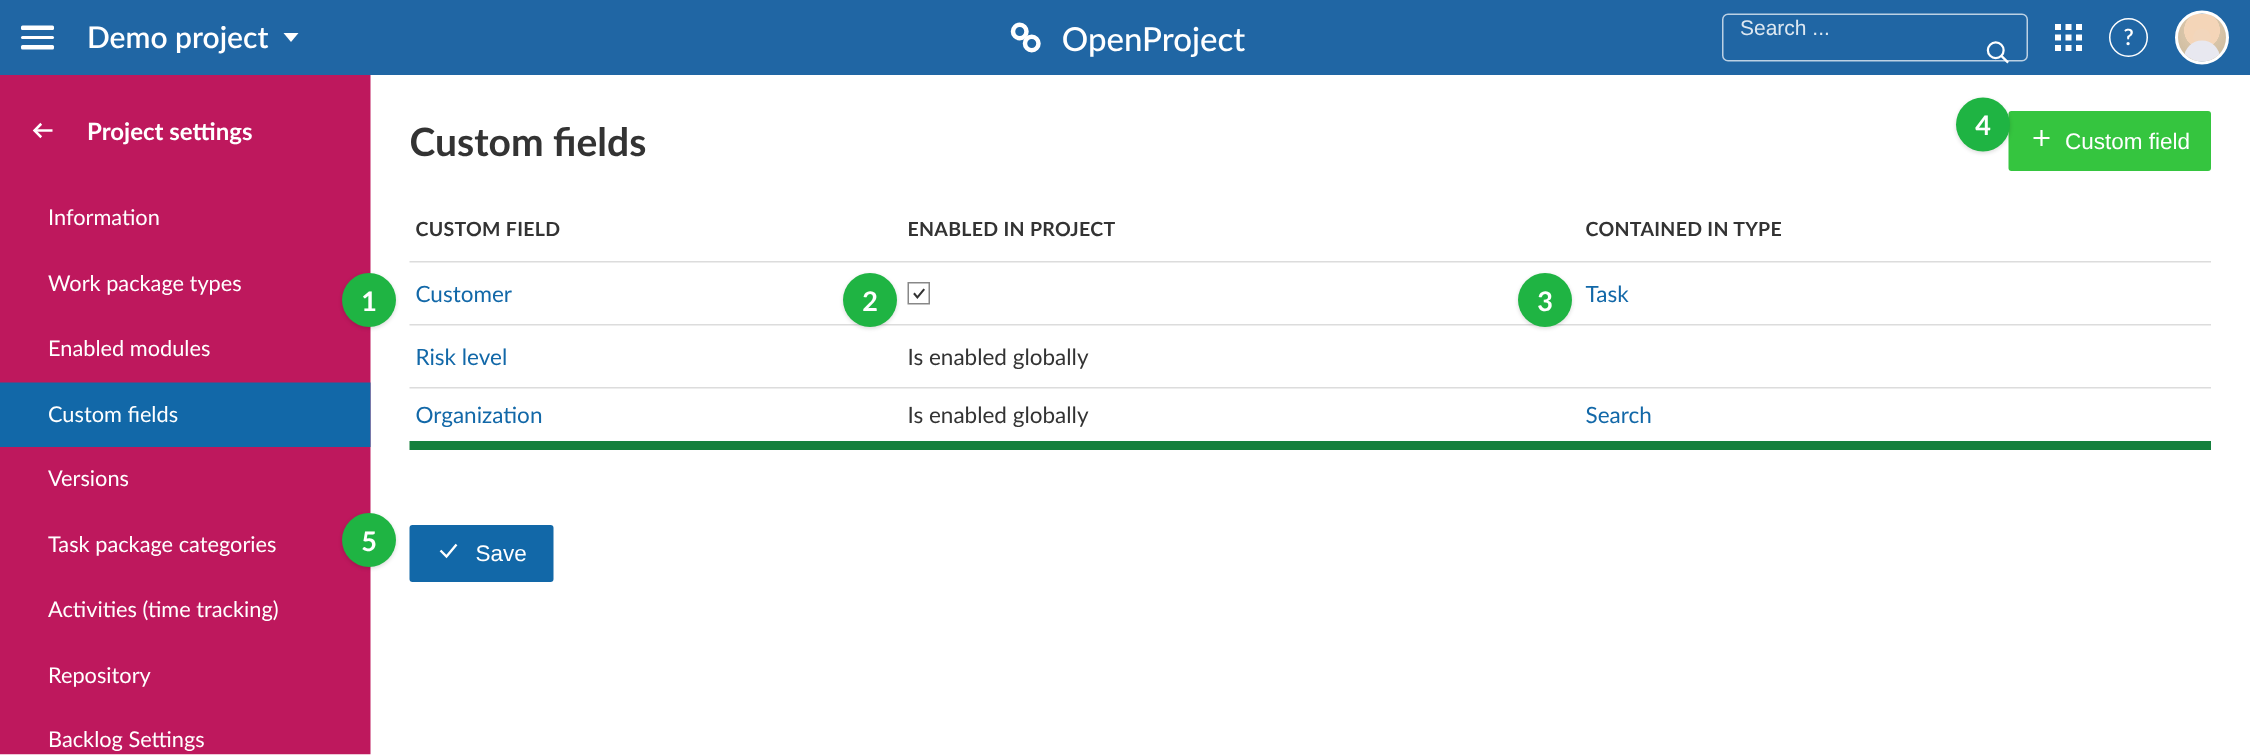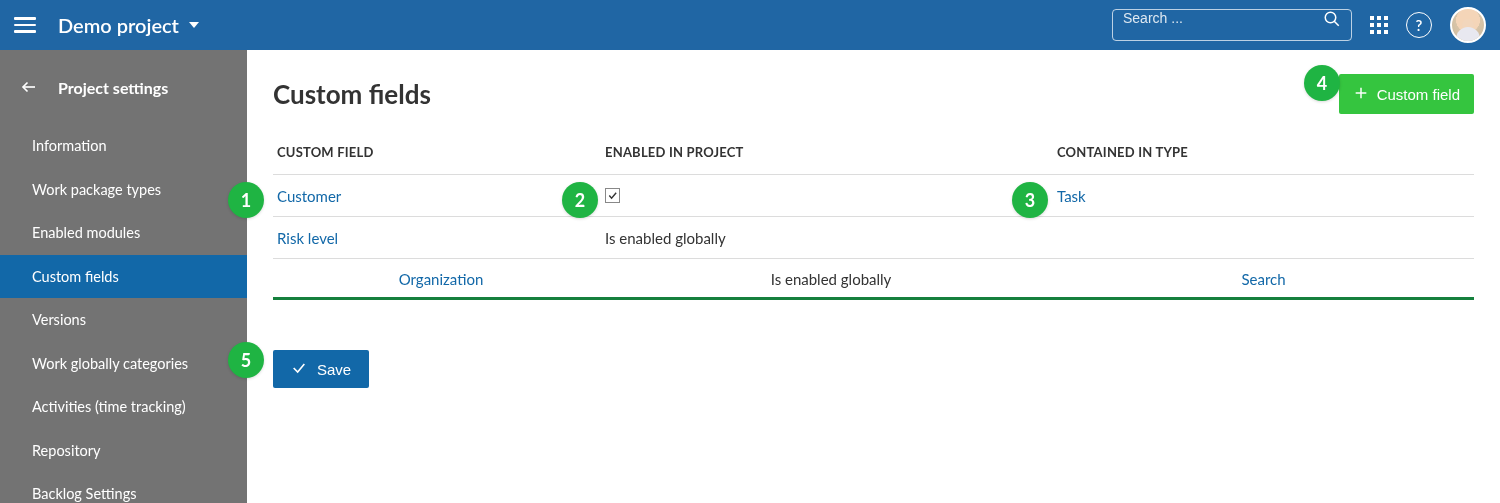--- a/index.html
+++ b/index.html
@@ -64,26 +64,27 @@
   display: inline-flex;
 }
 .header-right {
   margin-left: auto;
   display: flex;
   align-items: center;
   gap: 18px;
 }
 .search-box {
   display: flex;
-  align-items: flex-start;
+  align-items: flex-end;
   border: 1px solid rgba(255,255,255,0.7);
   border-radius: 4px;
-  width: 240px;
+  width: 204px;
   height: 32px;
   padding: 0 10px;
+  flex-direction: column;
 }
 .search-box input {
   flex: 1;
   background: transparent;
   border: none;
   outline: none;
   color: #fff;
   font-size: 14px;
 }
 .search-box input::placeholder { color: rgba(255,255,255,0.85); }
@@ -132,21 +133,21 @@
   transform: translateX(-50%);
   width: 24px; height: 16px;
   background: #e8e8f0;
   border-radius: 12px 12px 0 0;
 }
 .sidebar {
   position: absolute;
   left: 0; top: 50px;
   width: 247px;
   height: 453px;
-  background: #737373;
+  background: #be185d;
   color: #fff;
 }
 .sidebar-title-row {
   display: flex;
   align-items: center;
   height: 74px;
   padding: 0 20px;
   gap: 20px;
   cursor: pointer;
 }
@@ -203,21 +204,21 @@
 .col-name { width: 328px; }
 .col-enabled { width: 452px; }
 .col-type { flex: 1; }
 .table-row {
   display: flex;
   align-items: center;
   border-top: 1px solid #dcdcdc;
   height: 42px;
   padding: 0 4px;
 }
-.table-row:last-of-type { border-bottom: 3px solid #15803d; text-align: center; }
+.table-row:last-of-type { border-bottom: 6px solid #15803d; }
 .link { color: #1268A8; font-size: 15px; cursor: pointer; }
 .text-plain { color: #333; font-size: 15px; }
 .checkbox {
   width: 15px; height: 15px;
   border: 1px solid #888;
   display: flex;
   align-items: center;
   justify-content: center;
   cursor: pointer;
 }
@@ -256,20 +257,29 @@
 
 <div class="header">
   <div class="hamburger">
     <span></span>
       <span></span>
       <span></span>
   </div>
   <div class="project-selector">
     <span>Demo project</span>
     <span class="chev-down-sm"></span>
+  </div>
+  <div class="brand">
+    <span class="brand-icon">
+      <svg width="28" height="28" viewBox="0 0 28 28" fill="none">
+        <path d="M10 4 A6 6 0 1 0 10 16 A6 6 0 1 0 10 4 Z M10 7 A3 3 0 1 1 10 13 A3 3 0 1 1 10 7 Z" fill="#fff"></path>
+        <path d="M18 12 A6 6 0 1 0 18 24 A6 6 0 1 0 18 12 Z M18 15 A3 3 0 1 1 18 21 A3 3 0 1 1 18 15 Z" fill="#fff"></path>
+      </svg>
+    </span>
+    <span>OpenProject</span>
   </div>
   <div class="header-right">
     <div class="search-box">
       <input type="text" placeholder="Search ..." style="">
       <span class="search-icon">
         <svg width="18" height="18" viewBox="0 0 24 24" fill="none" stroke="#fff" stroke-width="2">
           <circle cx="10" cy="10" r="7"></circle>
             <line x1="21" y1="21" x2="15" y2="15"></line>
         </svg>
       </span>
@@ -310,21 +320,21 @@
       <div class="sidebar-item">
         <span>Enabled modules</span>
       </div>
       <div class="sidebar-item active">
         <span>Custom fields</span>
       </div>
       <div class="sidebar-item">
         <span>Versions</span>
       </div>
       <div class="sidebar-item">
-        <span>Work globally categories</span>
+        <span>Task package categories</span>
       </div>
       <div class="sidebar-item">
         <span>Activities (time tracking)</span>
       </div>
       <div class="sidebar-item">
         <span>Repository</span>
       </div>
       <div class="sidebar-item">
         <span>Backlog Settings</span>
       </div>

